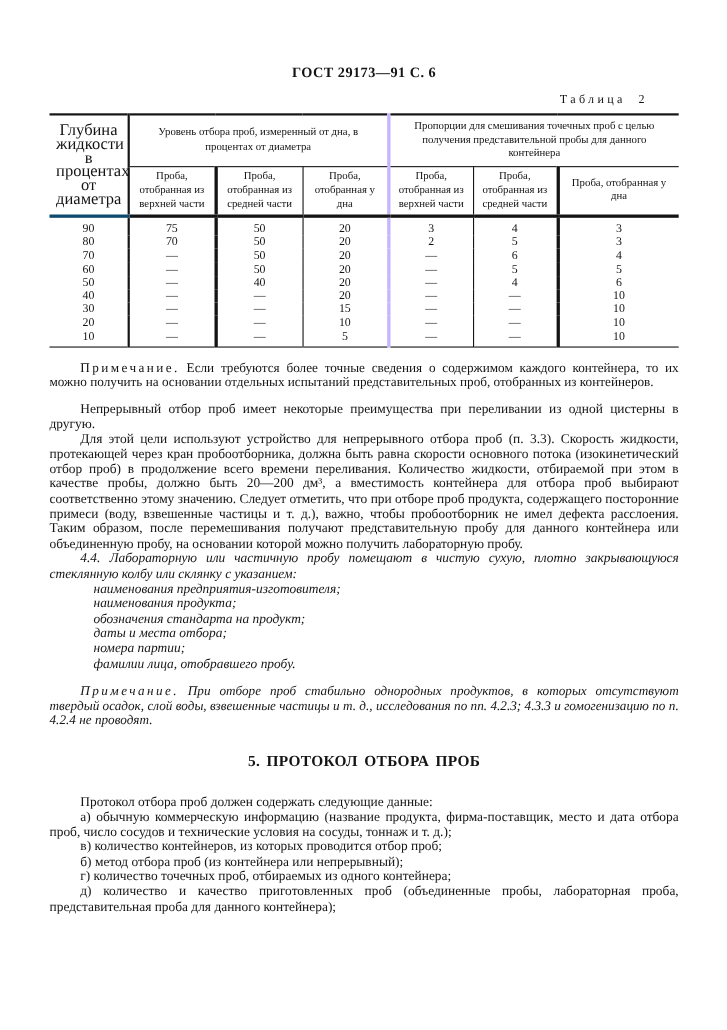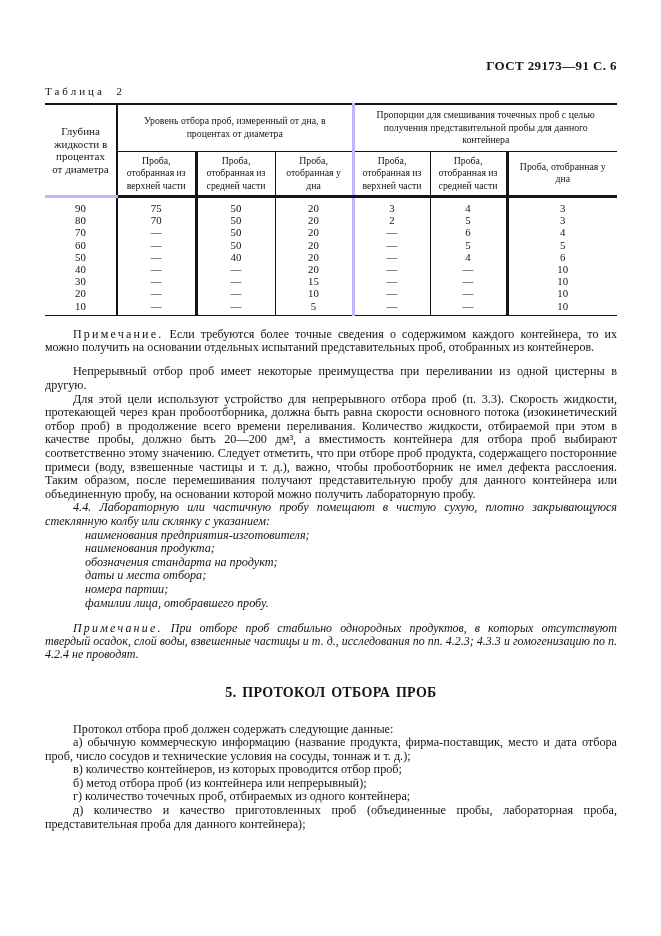--- a/index.html
+++ b/index.html
@@ -3,34 +3,34 @@
 <meta charset="utf-8">
 <style>
   html,body{margin:0;padding:0;background:#e8e8e8;}
   .page{
     width:661px;height:936px;background:#ffffff;color:#141414;
     font-family:"Liberation Serif","DejaVu Serif",serif;
     position:relative;box-sizing:border-box;
     padding:58px 44px 0 45px;overflow:hidden;
   }
   .doc-header{
-    text-align:right;font-weight:bold;font-size:13px;letter-spacing:.4px;font-family:Liberation Serif, serif;
+    text-align:center;font-weight:bold;font-size:13px;letter-spacing:.4px;font-family:Liberation Serif, serif;
   }
   .table-caption{
-    font-size:11px;letter-spacing:3px;word-spacing:6px;
+    text-align:right;font-size:11px;letter-spacing:3px;word-spacing:6px;
     margin-top:11px;padding-right:28px;
   }
   
   table.gtable{
     border-collapse:collapse;table-layout:fixed;width:572px;margin-top:6px;
     border-top:2px solid #141414;border-bottom:1.5px solid #141414;
   }
   .gtable th{font-weight:normal;text-align:center;vertical-align:middle;}
   .gtable .depth-th{
-    font-size:11px;line-height:12.5px;border-bottom:3px solid #c4b5fd;padding:0 6px;
+    font-size:15px;line-height:12.5px;border-bottom:3px solid #0c4a6e;padding:0 6px;
   }
   .gtable .group-th{
     font-size:9.8px;line-height:12.5px;padding:4px 10px;
     border-bottom:1.5px solid #141414;
   }
   .gtable .sub-th{
     font-size:9.8px;line-height:12.5px;padding:3px 4px;
     border-bottom:3px solid #141414;
   }
   .gtable td{

